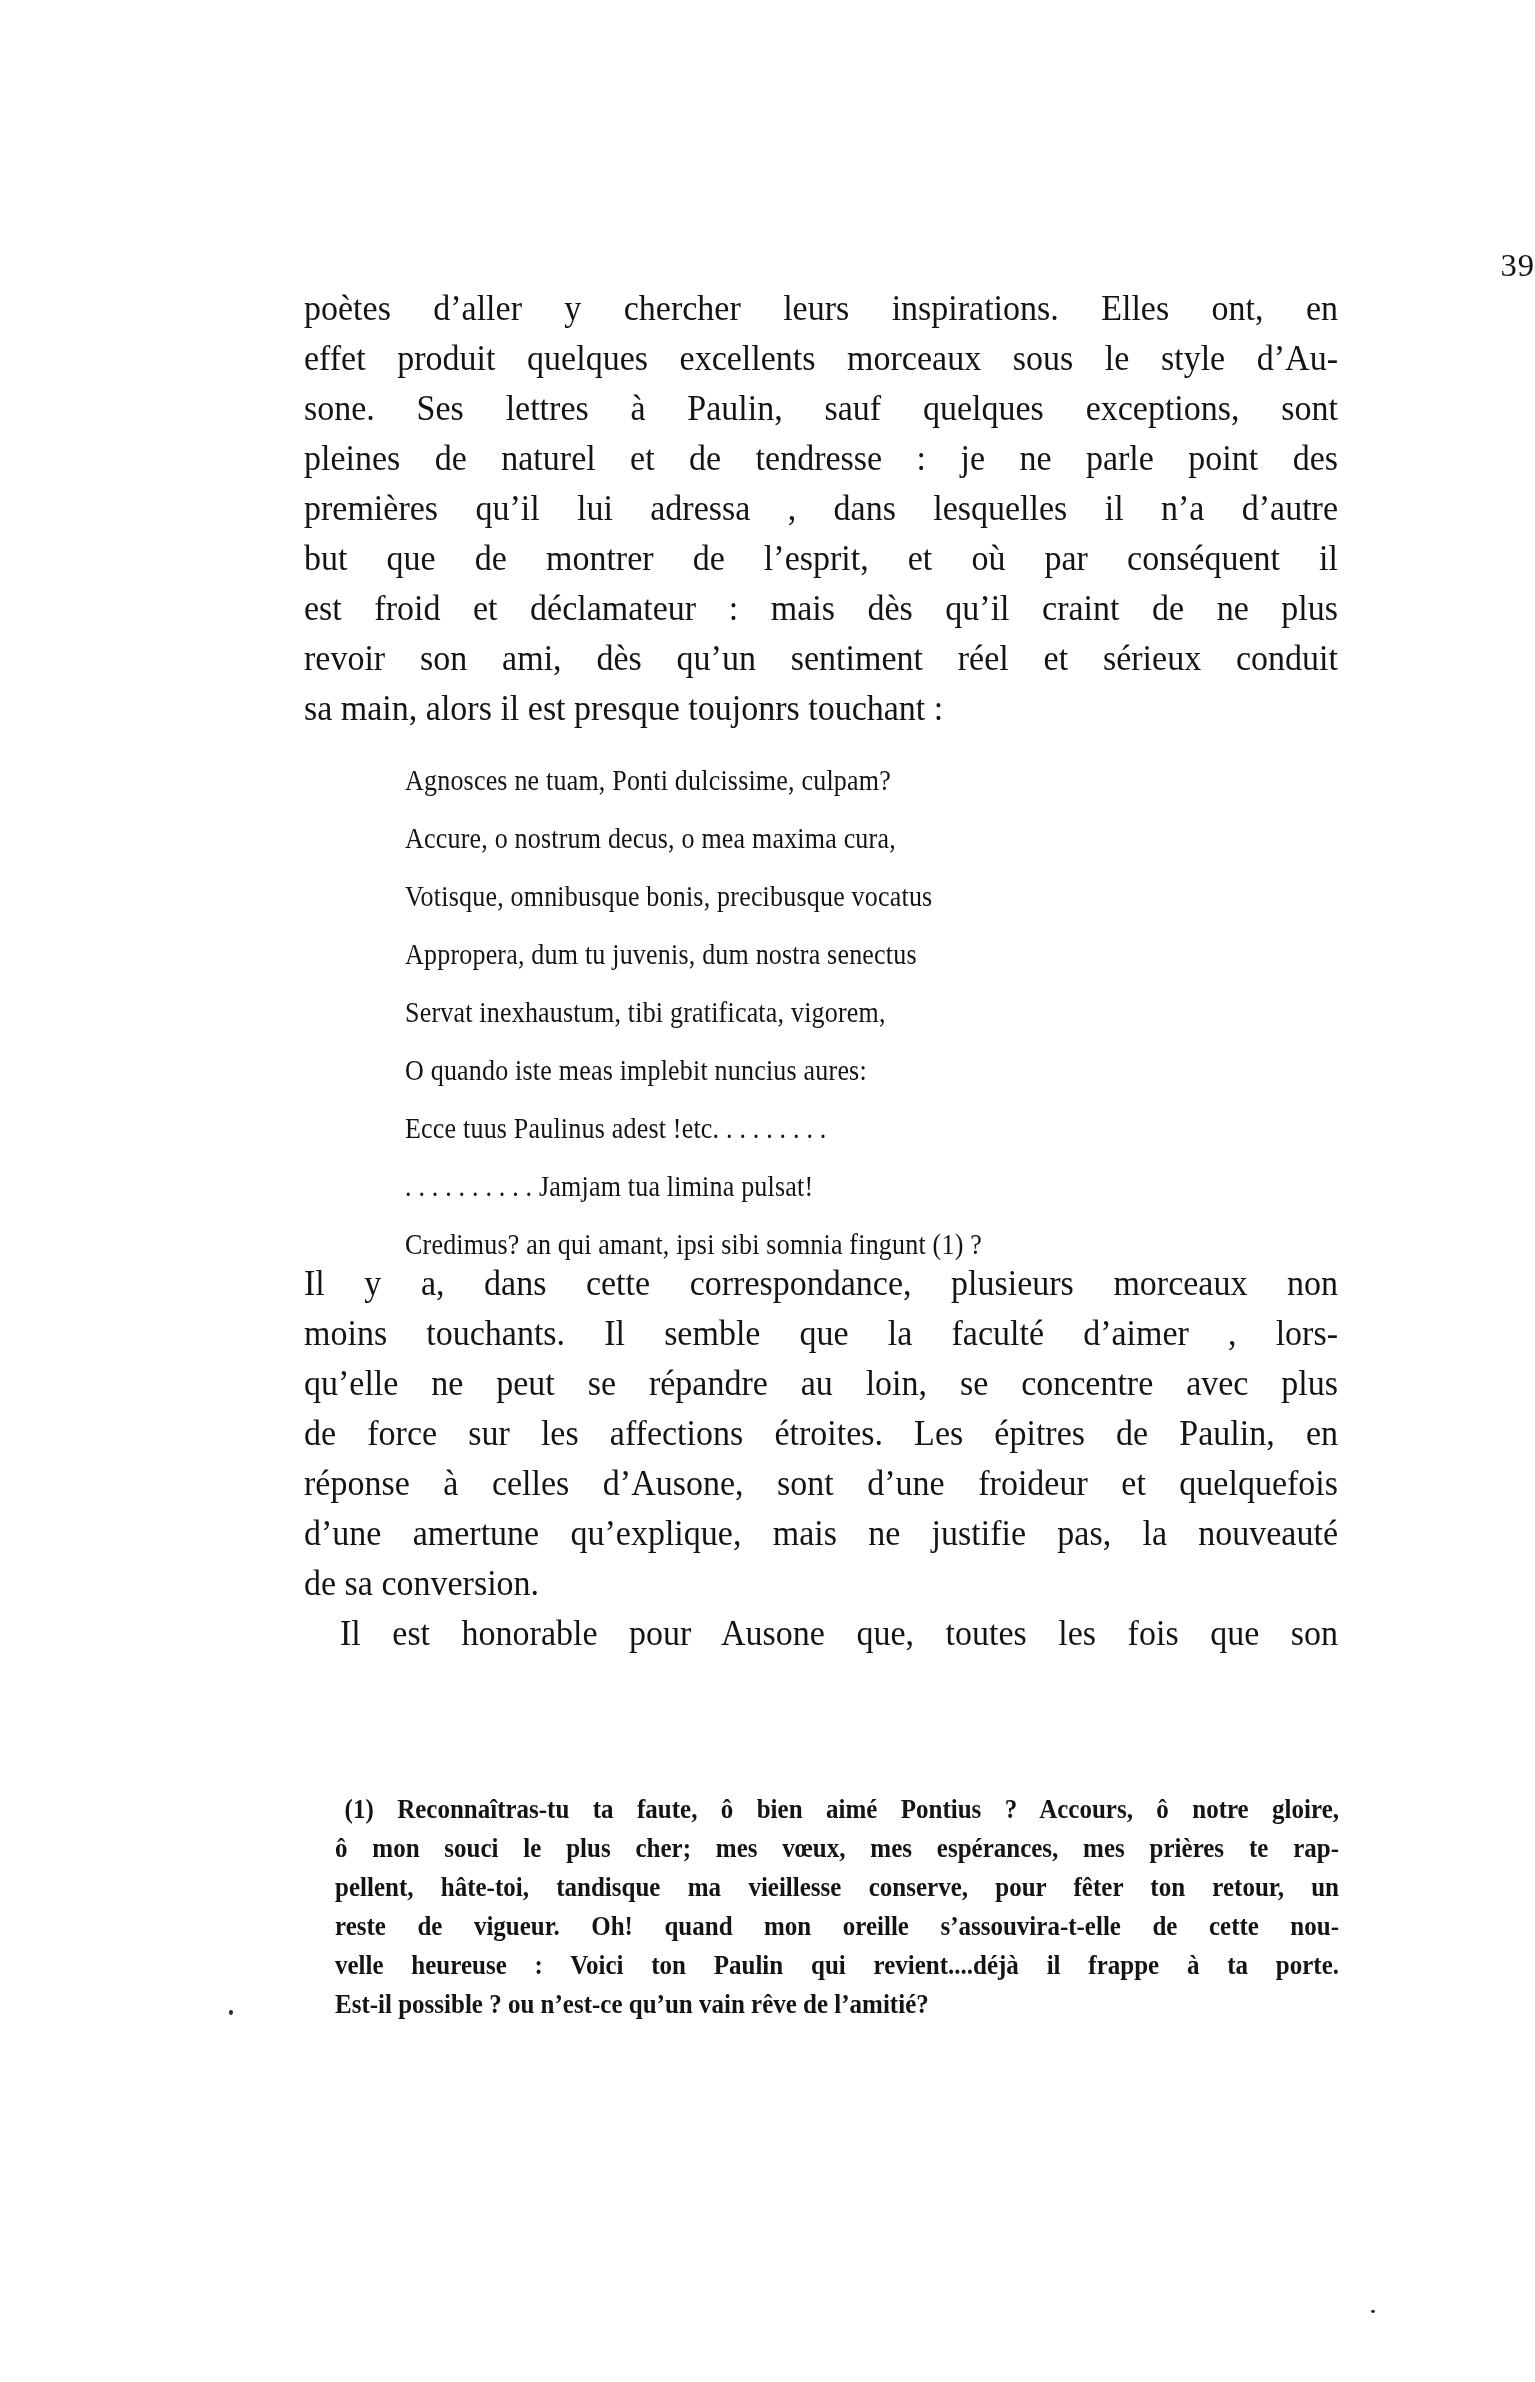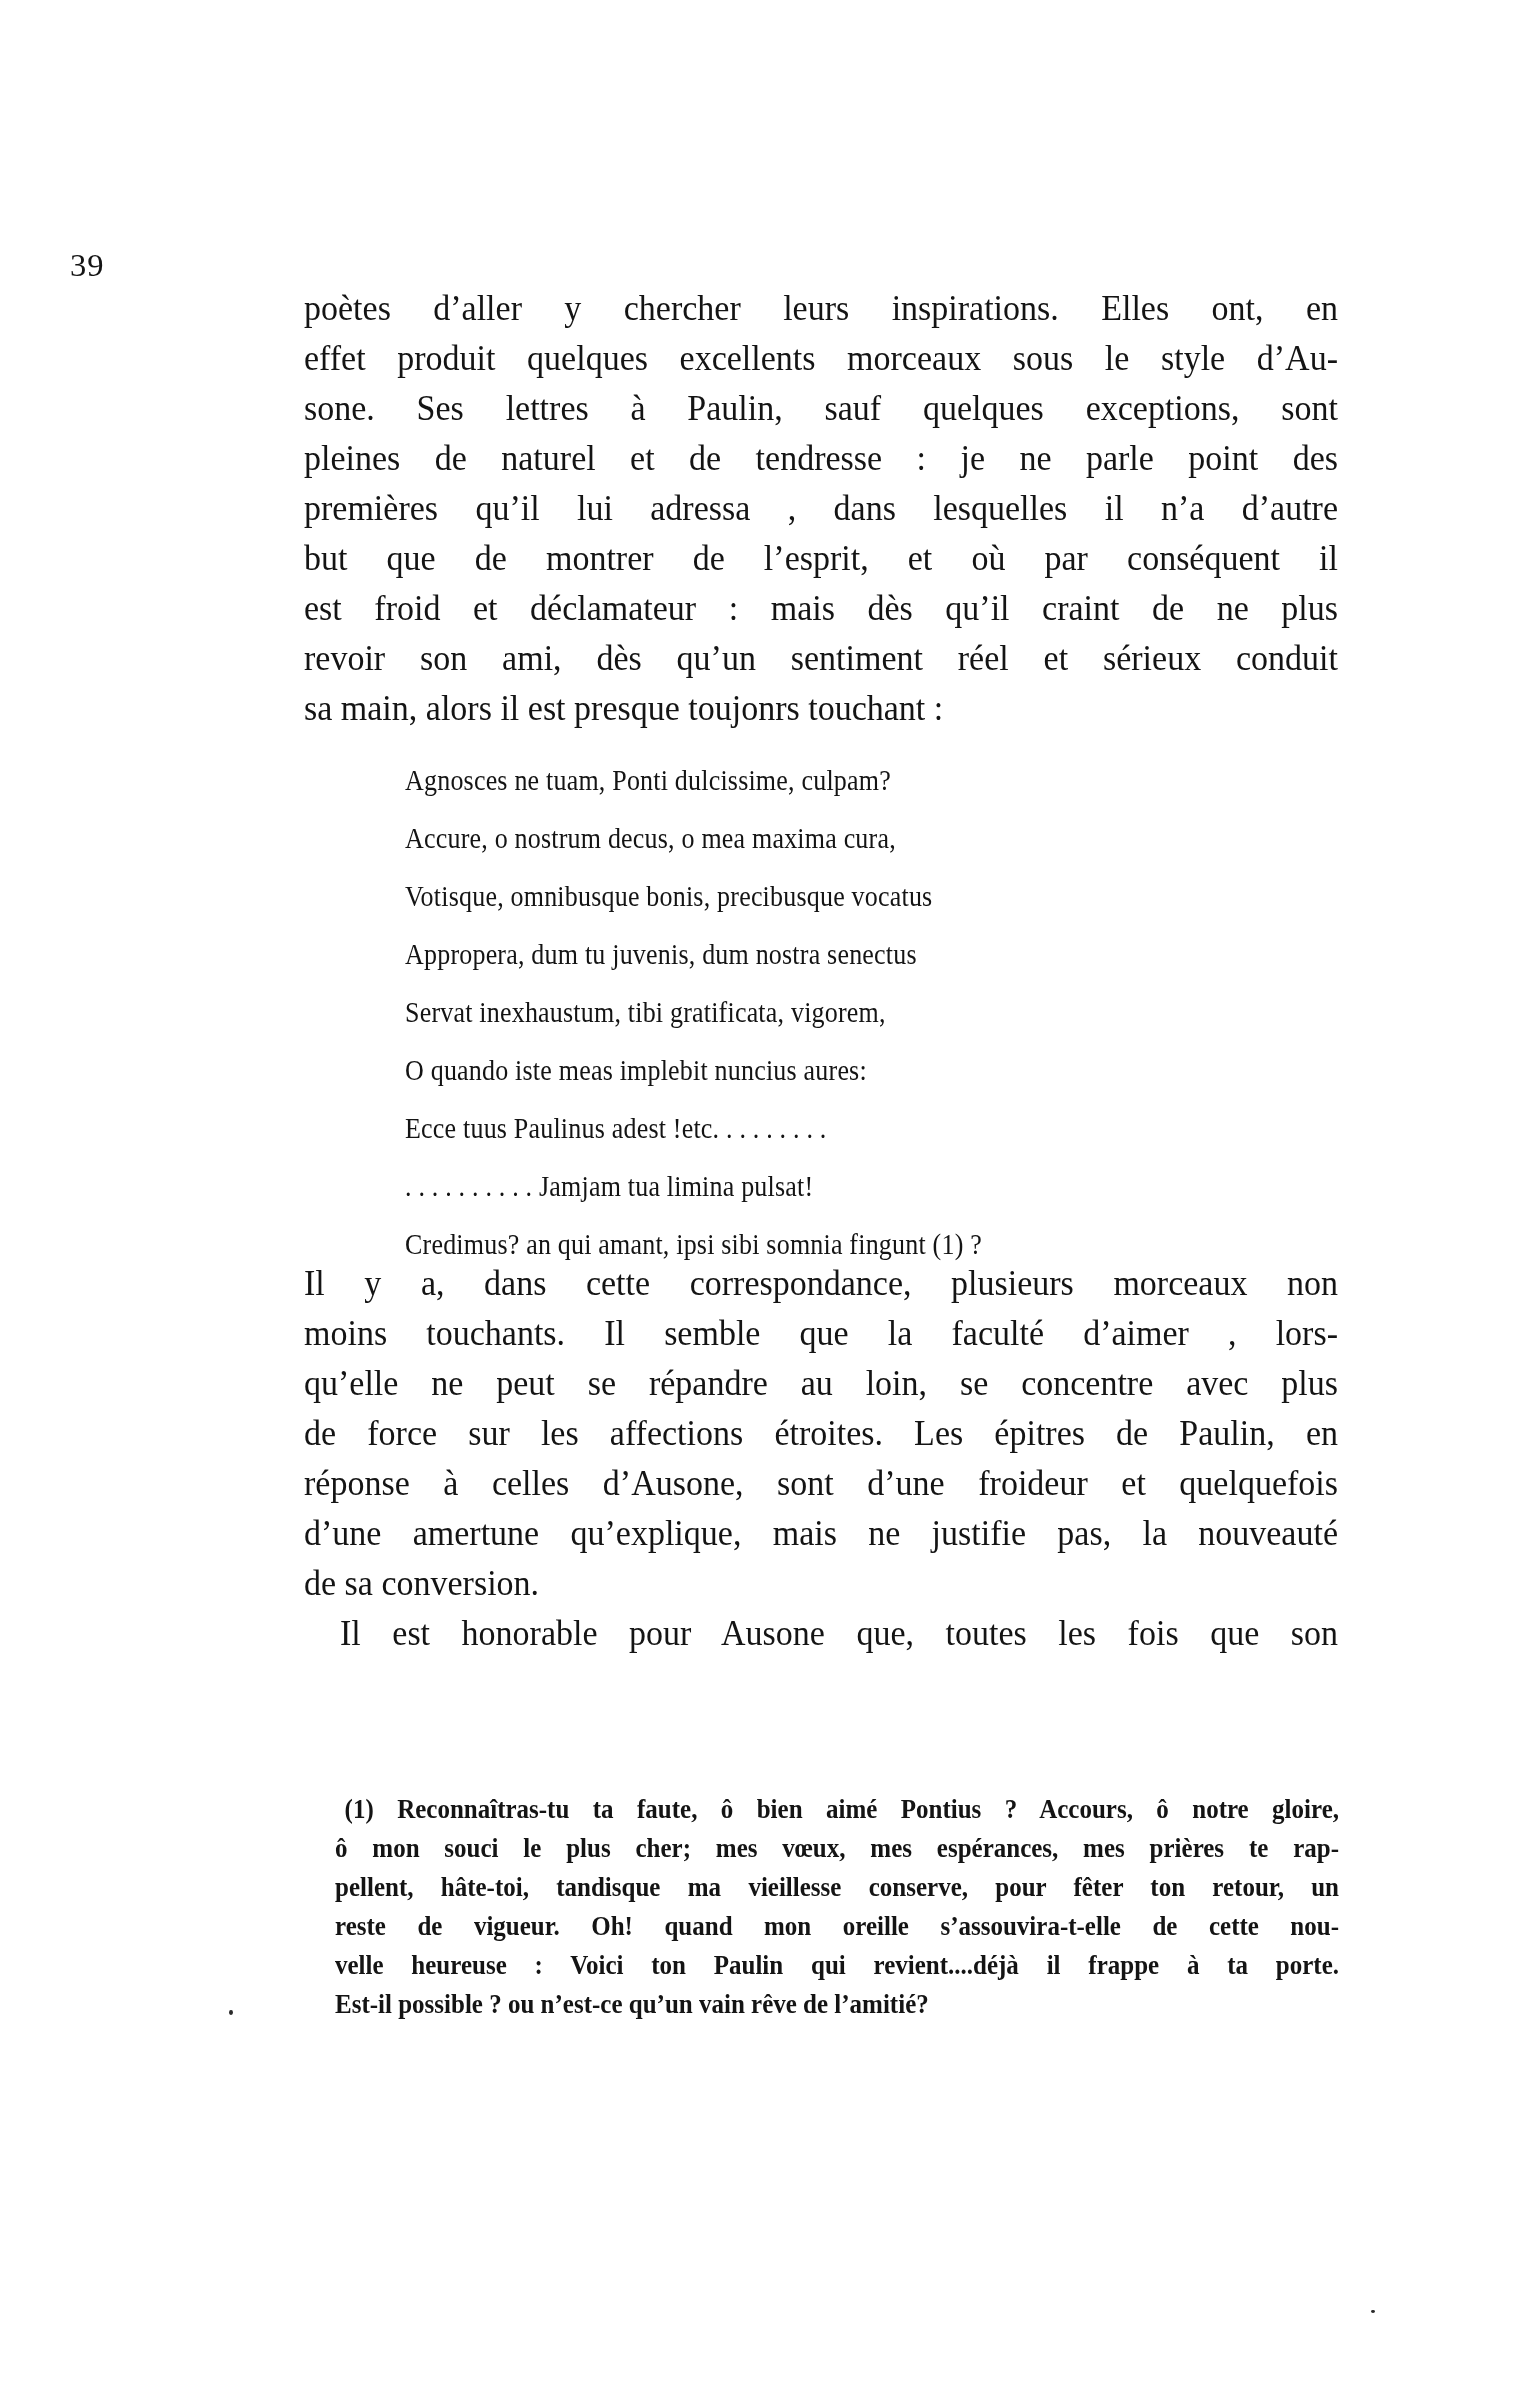--- a/index.html
+++ b/index.html
@@ -19,21 +19,21 @@
       position: absolute;
       left: 0; top: 0;
       width: 1535px;
       height: 2382px;
     }
     .page-number {
       position: absolute;
       top: 247px;
       left: 0;
       width: 100%;
-      text-align: left;
+      text-align: right;
       font-size: 32.5px;
       letter-spacing: 1px;
       padding-left: 70px;
       box-sizing: border-box;
     }
     .body-block {
       position: absolute;
       left: 304px;
       width: 1034px;
     }

